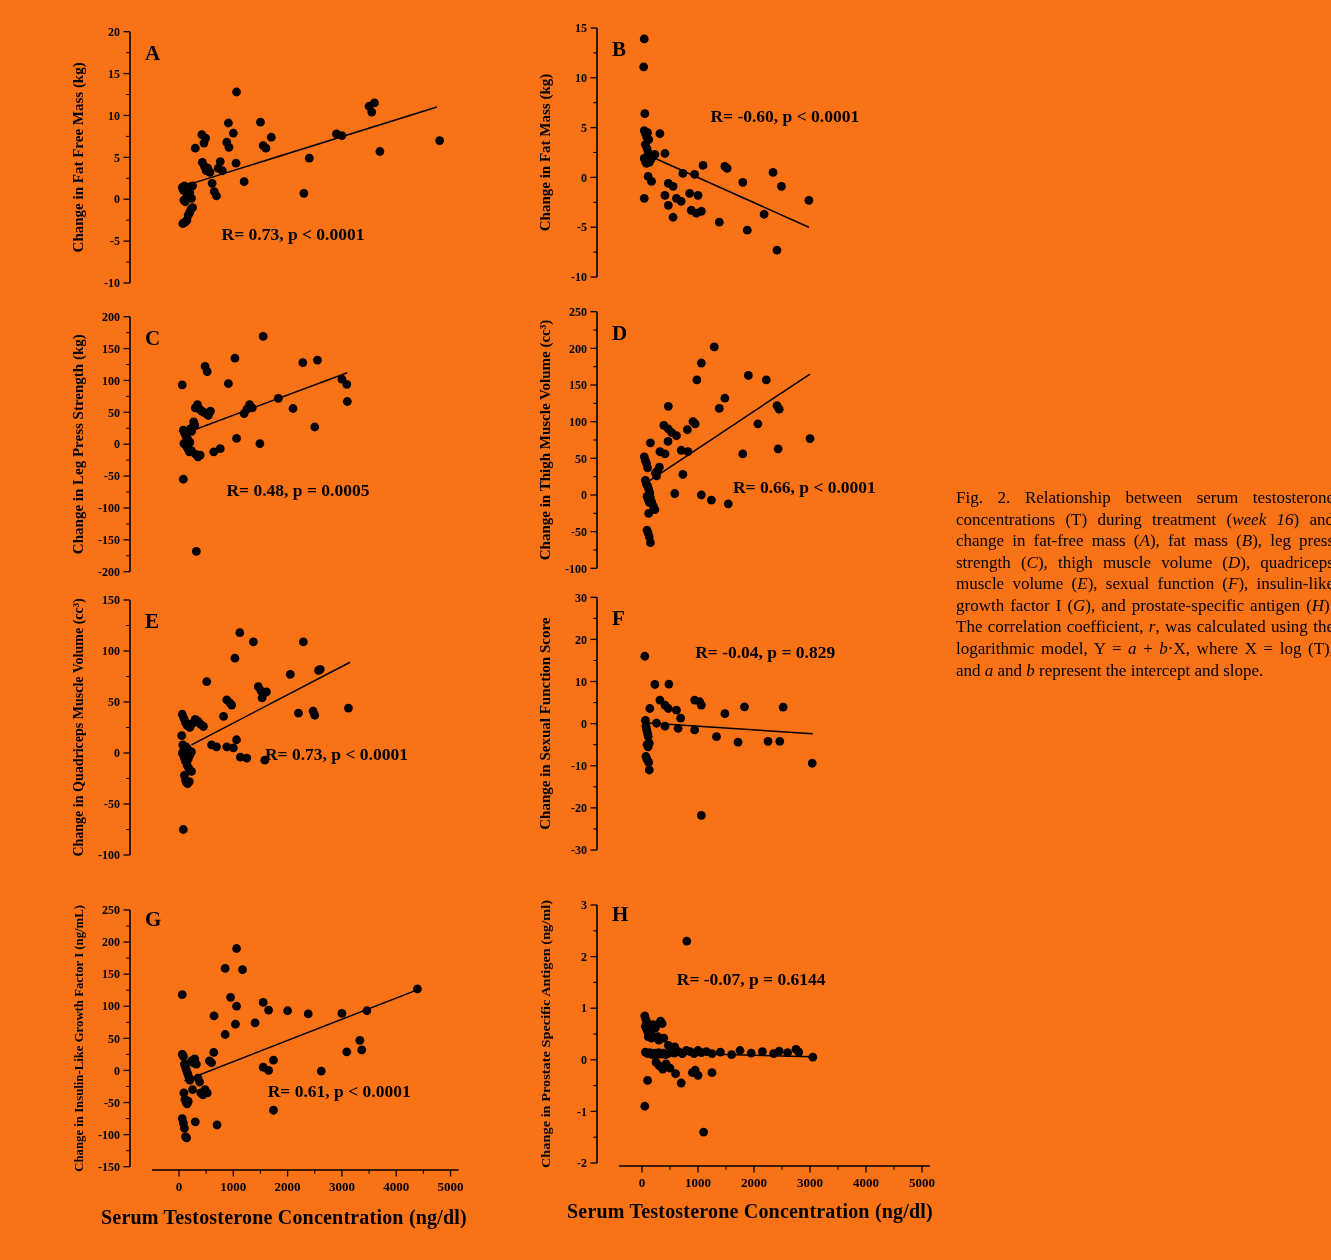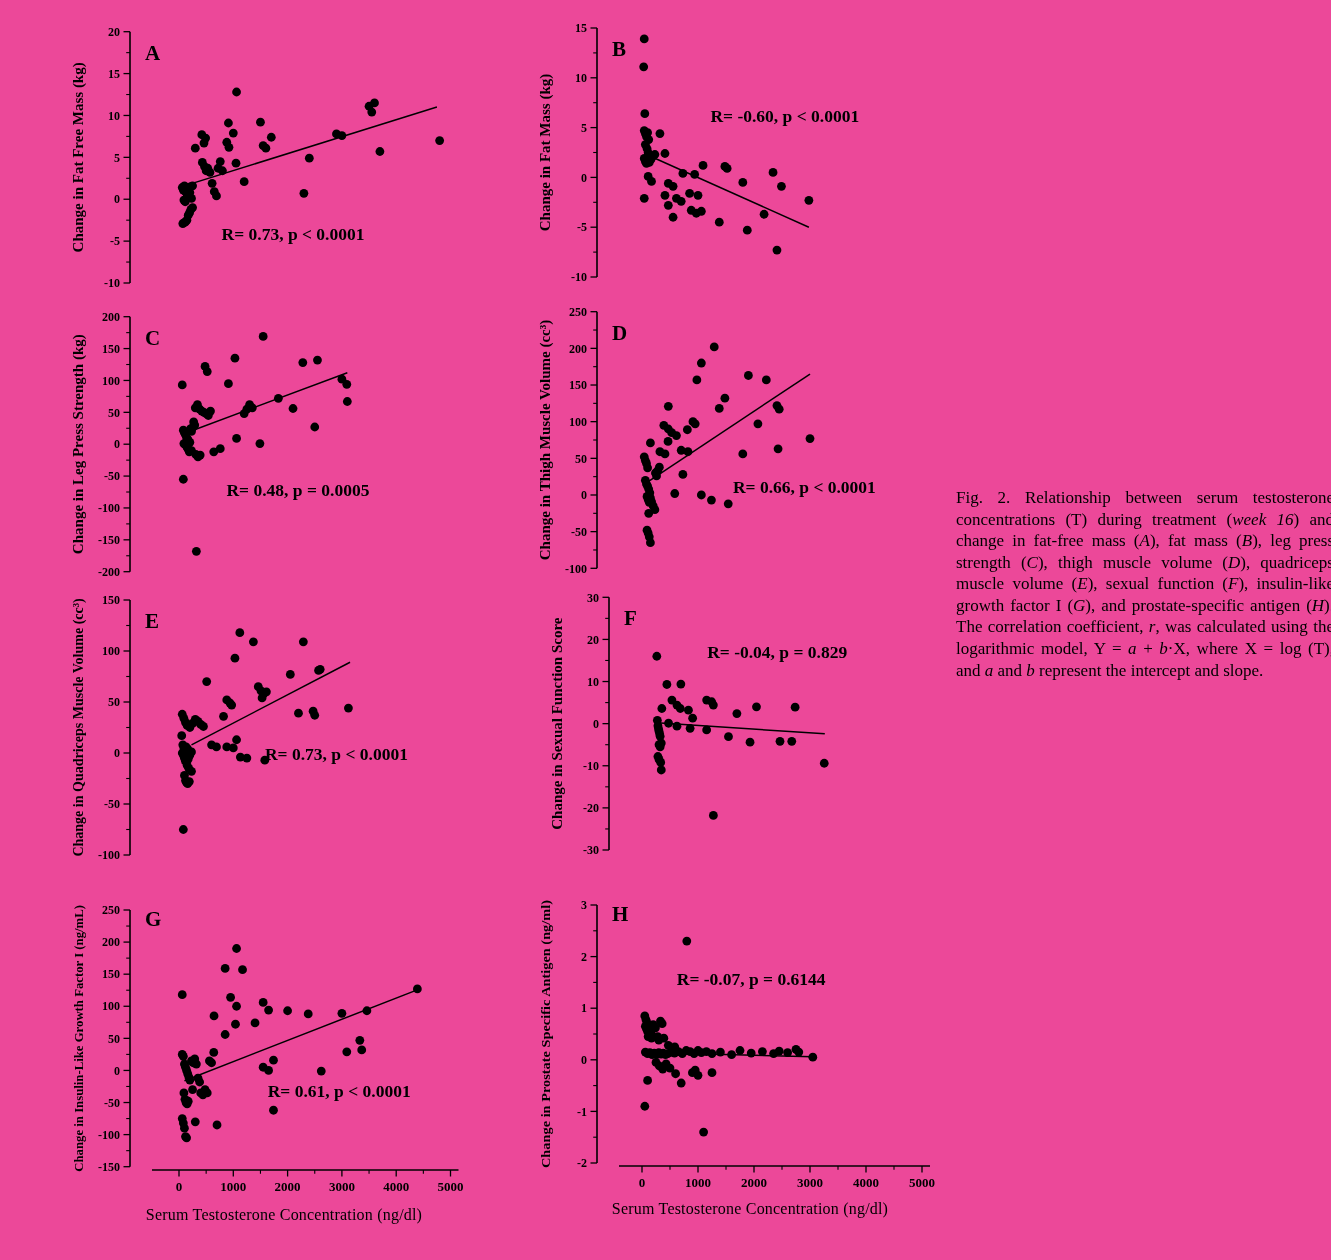--- a/index.html
+++ b/index.html
@@ -1,20 +1,20 @@
 <!DOCTYPE html>
 <html><head>
 <meta charset="utf-8">
 <style>
   html,body{margin:0;padding:0;background:#ffffff;}
-  .page{position:relative;width:1331px;height:1260px;background:#ec4899;overflow:hidden;
+  .page{position:relative;width:1331px;height:1260px;background:#f97316;overflow:hidden;
         font-family:"Liberation Serif",serif;color:#000;}
   .panel{position:absolute;}
   .panel svg{display:block;}
-  .xtitle{position:absolute;font-weight:normal;font-size:16px;white-space:nowrap;
+  .xtitle{position:absolute;font-weight:bold;font-size:20px;white-space:nowrap;
           transform:translateX(-50%);color:#000;letter-spacing:0.2px;}
   .caption{position:absolute;left:956px;top:487px;width:378px;font-size:17px;
            line-height:1.27;text-align:justify;color:#000;}
   .caption i{}
 </style>
 </head>
 <body>
 
 <div class="page">
 
@@ -438,21 +438,21 @@
         <circle cx="254.75" cy="127.26" r="4.4" fill="#000"></circle>
         <circle cx="258.551" cy="82.38" r="4.4" fill="#000"></circle>
         <circle cx="260.18" cy="81.36" r="4.4" fill="#000"></circle>
         <circle cx="288.416" cy="120.12" r="4.4" fill="#000"></circle>
         <circle cx="123.344" cy="241.5" r="4.4" fill="#000"></circle>
         <text x="85" y="40" fill="#000" font-family="&quot;Liberation Serif&quot;, serif" font-size="21" font-weight="bold" text-anchor="start">E</text>
         <text x="276.47" y="172.14" fill="#000" font-family="&quot;Liberation Serif&quot;, serif" font-size="17.5" font-weight="bold" text-anchor="middle">R= 0.73, p &lt; 0.0001</text>
         <text x="23" y="139.5" fill="#000" font-family="&quot;Liberation Serif&quot;, serif" font-size="14" font-weight="bold" text-anchor="middle" transform="rotate(-90 23 139.5)">Change in Quadriceps Muscle Volume (cc³)</text>
       </svg>
     </div>
-  <div class="panel" style="left: 537px; top: 588px; width: 430px; height: 290px;">
+  <div class="panel" style="left: 525px; top: 588px; width: 430px; height: 290px;">
       <svg width="430" height="290" viewBox="0 0 430 290">
         <line x1="72" y1="9.3" x2="72" y2="262" stroke="#000" stroke-width="1.6"></line>
         <line x1="72" y1="9.3" x2="65.5" y2="9.3" stroke="#000" stroke-width="1.3"></line>
         <text x="62" y="13.5" fill="#000" font-family="&quot;Liberation Serif&quot;, serif" font-size="12" font-weight="bold" text-anchor="end">30</text>
         <line x1="72" y1="51.41666666666667" x2="65.5" y2="51.41666666666667" stroke="#000" stroke-width="1.3"></line>
         <text x="62" y="55.616666666666674" fill="#000" font-family="&quot;Liberation Serif&quot;, serif" font-size="12" font-weight="bold" text-anchor="end">20</text>
         <line x1="72" y1="93.53333333333333" x2="65.5" y2="93.53333333333333" stroke="#000" stroke-width="1.3"></line>
         <text x="62" y="97.73333333333333" fill="#000" font-family="&quot;Liberation Serif&quot;, serif" font-size="12" font-weight="bold" text-anchor="end">10</text>
         <line x1="72" y1="135.65" x2="65.5" y2="135.65" stroke="#000" stroke-width="1.3"></line>
         <text x="62" y="139.85" fill="#000" font-family="&quot;Liberation Serif&quot;, serif" font-size="12" font-weight="bold" text-anchor="end">0</text>

